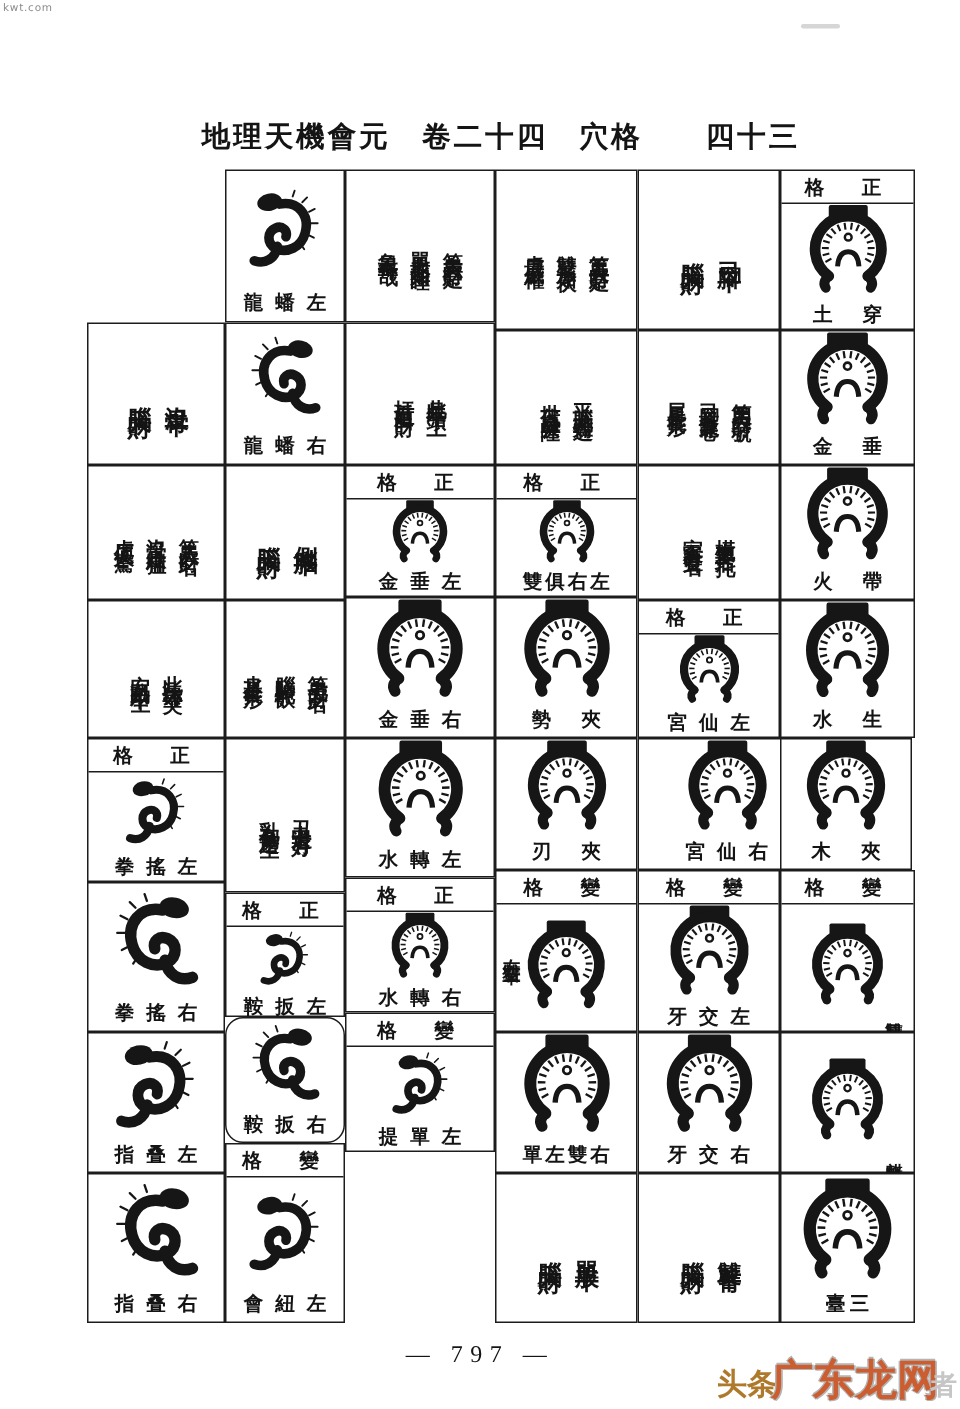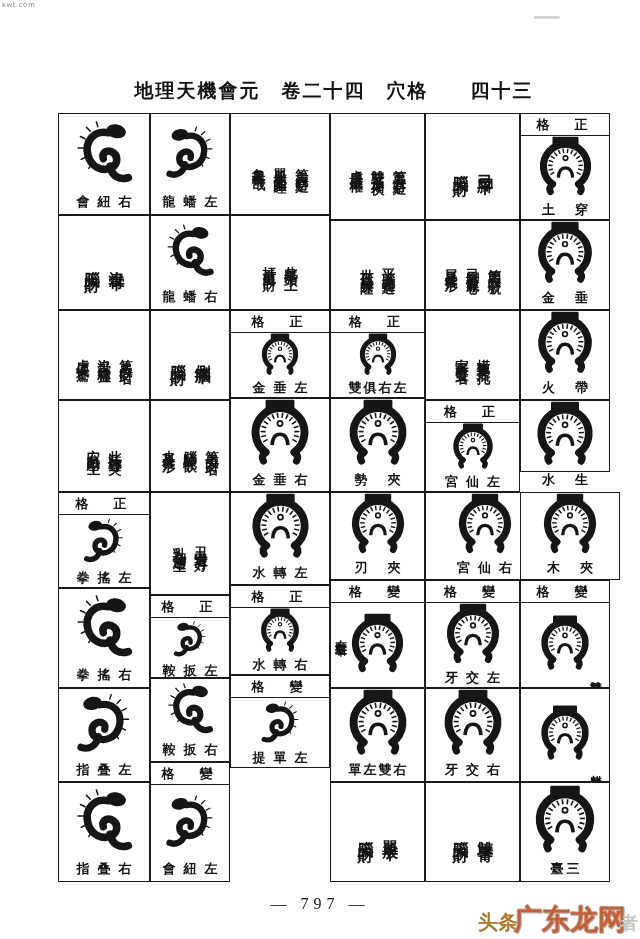--- a/index.html
+++ b/index.html
@@ -40,148 +40,126 @@
   svg{display:block;}
 </style>
 </head>
 <body>
 
 <div class="page">
   <div class="corner">kwt.com</div>
   <div class="smudge"></div>
   <div class="title">地理天機會元　卷二十四　穴格　　四十三</div>
   <div id="grid">
-      <div class="cell" style="left: 58px; top: 113px; width: 92px; height: 102px;">
+      <div class="cell" style="left: 58px; top: 215px; width: 92px; height: 95px;">
+        <div class="vtext">
+          <span class="vcol">沒骨平</span>
+          <span class="vcol">腦天財</span>
+        </div>
+      </div>
+      <div class="cell" style="left: 58px; top: 310px; width: 92px; height: 90px;">
+        <div class="vtext vsmall">
+          <span class="vcol">第八天財名</span>
+          <span class="vcol">沒骨山林猛</span>
+          <span class="vcol">虎使人驚</span>
+        </div>
+      </div>
+      <div class="cell" style="left: 58px; top: 400px; width: 92px; height: 92px;">
+        <div class="vtext vsmall">
+          <span class="vcol">此法休尋突</span>
+          <span class="vcol">穴向動中生</span>
+        </div>
+      </div>
+      <div class="cell" style="left: 58px; top: 492px; width: 92px; height: 96px;">
+        <div class="cell-header">格　正</div>
+        <div class="figwrap">
+          <svg viewBox="0 0 100 100" width="54" height="54">
+            <g stroke="#161616" fill="none" stroke-linecap="round">
+              <ellipse cx="34" cy="20" rx="13" ry="9" fill="#161616" stroke="none" transform="rotate(-12 34 20)"></ellipse>
+              <path d="M44,22 c20,-4 32,12 27,30 c-4,15 -19,22 -31,16 c-9,-5 -9,-17 0,-21 c7,-3 13,2 11,9" stroke-width="10"></path>
+              <path d="M42,66 c-2,13 -13,19 -24,15" stroke-width="10"></path>
+              <g stroke-width="2">
+                <line x1="58" y1="14" x2="60" y2="8"></line>
+                <line x1="68" y1="20" x2="73" y2="15"></line>
+                <line x1="75" y1="30" x2="81" y2="27"></line>
+                <line x1="77" y1="42" x2="84" y2="42"></line>
+                <line x1="74" y1="54" x2="80" y2="57"></line>
+                <line x1="66" y1="63" x2="70" y2="69"></line>
+                <line x1="28" y1="78" x2="26" y2="84"></line>
+                <line x1="36" y1="74" x2="36" y2="81"></line>
+              </g>
+            </g>
+          </svg>
+        </div>
+        <div class="caption cap-3">拳搖左</div>
+      </div>
+      <div class="cell" style="left: 58px; top: 588px; width: 92px; height: 100px;">
         <div class="figwrap">
           <svg viewBox="0 0 100 100" width="76" height="76">
             <g transform="translate(100,0) scale(-1,1)" stroke="#161616" fill="none" stroke-linecap="round">
               <ellipse cx="34" cy="20" rx="13" ry="9" fill="#161616" stroke="none" transform="rotate(-12 34 20)"></ellipse>
               <path d="M44,22 c20,-4 32,12 27,30 c-4,15 -19,22 -31,16 c-9,-5 -9,-17 0,-21 c7,-3 13,2 11,9" stroke-width="10"></path>
               <path d="M42,66 c-2,13 -13,19 -24,15" stroke-width="10"></path>
               <g stroke-width="2">
                 <line x1="58" y1="14" x2="60" y2="8"></line>
                 <line x1="68" y1="20" x2="73" y2="15"></line>
                 <line x1="75" y1="30" x2="81" y2="27"></line>
                 <line x1="77" y1="42" x2="84" y2="42"></line>
                 <line x1="74" y1="54" x2="80" y2="57"></line>
                 <line x1="66" y1="63" x2="70" y2="69"></line>
                 <line x1="28" y1="78" x2="26" y2="84"></line>
                 <line x1="36" y1="74" x2="36" y2="81"></line>
               </g>
             </g>
           </svg>
         </div>
-        <div class="caption cap-3">會紐右</div>
-      </div>
-      <div class="cell" style="left: 58px; top: 215px; width: 92px; height: 95px;">
-        <div class="vtext">
-          <span class="vcol">沒骨平</span>
-          <span class="vcol">腦天財</span>
-        </div>
-      </div>
-      <div class="cell" style="left: 58px; top: 310px; width: 92px; height: 90px;">
-        <div class="vtext vsmall">
-          <span class="vcol">第八天財名</span>
-          <span class="vcol">沒骨山林猛</span>
-          <span class="vcol">虎使人驚</span>
-        </div>
-      </div>
-      <div class="cell" style="left: 58px; top: 400px; width: 92px; height: 92px;">
-        <div class="vtext vsmall">
-          <span class="vcol">此法休尋突</span>
-          <span class="vcol">穴向動中生</span>
-        </div>
-      </div>
-      <div class="cell" style="left: 58px; top: 492px; width: 92px; height: 96px;">
-        <div class="cell-header">格　正</div>
-        <div class="figwrap">
-          <svg viewBox="0 0 100 100" width="54" height="54">
+        <div class="caption cap-3">拳搖右</div>
+      </div>
+      <div class="cell" style="left: 58px; top: 688px; width: 92px; height: 94px;">
+        <div class="figwrap">
+          <svg viewBox="0 0 100 100" width="72" height="72">
             <g stroke="#161616" fill="none" stroke-linecap="round">
               <ellipse cx="34" cy="20" rx="13" ry="9" fill="#161616" stroke="none" transform="rotate(-12 34 20)"></ellipse>
               <path d="M44,22 c20,-4 32,12 27,30 c-4,15 -19,22 -31,16 c-9,-5 -9,-17 0,-21 c7,-3 13,2 11,9" stroke-width="10"></path>
               <path d="M42,66 c-2,13 -13,19 -24,15" stroke-width="10"></path>
               <g stroke-width="2">
                 <line x1="58" y1="14" x2="60" y2="8"></line>
                 <line x1="68" y1="20" x2="73" y2="15"></line>
                 <line x1="75" y1="30" x2="81" y2="27"></line>
                 <line x1="77" y1="42" x2="84" y2="42"></line>
                 <line x1="74" y1="54" x2="80" y2="57"></line>
                 <line x1="66" y1="63" x2="70" y2="69"></line>
                 <line x1="28" y1="78" x2="26" y2="84"></line>
                 <line x1="36" y1="74" x2="36" y2="81"></line>
               </g>
             </g>
           </svg>
         </div>
-        <div class="caption cap-3">拳搖左</div>
-      </div>
-      <div class="cell" style="left: 58px; top: 588px; width: 92px; height: 100px;">
+        <div class="caption cap-3">指叠左</div>
+      </div>
+      <div class="cell" style="left: 58px; top: 782px; width: 92px; height: 100px;">
         <div class="figwrap">
           <svg viewBox="0 0 100 100" width="76" height="76">
             <g transform="translate(100,0) scale(-1,1)" stroke="#161616" fill="none" stroke-linecap="round">
               <ellipse cx="34" cy="20" rx="13" ry="9" fill="#161616" stroke="none" transform="rotate(-12 34 20)"></ellipse>
               <path d="M44,22 c20,-4 32,12 27,30 c-4,15 -19,22 -31,16 c-9,-5 -9,-17 0,-21 c7,-3 13,2 11,9" stroke-width="10"></path>
               <path d="M42,66 c-2,13 -13,19 -24,15" stroke-width="10"></path>
               <g stroke-width="2">
                 <line x1="58" y1="14" x2="60" y2="8"></line>
                 <line x1="68" y1="20" x2="73" y2="15"></line>
                 <line x1="75" y1="30" x2="81" y2="27"></line>
                 <line x1="77" y1="42" x2="84" y2="42"></line>
                 <line x1="74" y1="54" x2="80" y2="57"></line>
                 <line x1="66" y1="63" x2="70" y2="69"></line>
                 <line x1="28" y1="78" x2="26" y2="84"></line>
                 <line x1="36" y1="74" x2="36" y2="81"></line>
               </g>
             </g>
           </svg>
         </div>
-        <div class="caption cap-3">拳搖右</div>
-      </div>
-      <div class="cell" style="left: 58px; top: 688px; width: 92px; height: 94px;">
-        <div class="figwrap">
-          <svg viewBox="0 0 100 100" width="72" height="72">
-            <g stroke="#161616" fill="none" stroke-linecap="round">
-              <ellipse cx="34" cy="20" rx="13" ry="9" fill="#161616" stroke="none" transform="rotate(-12 34 20)"></ellipse>
-              <path d="M44,22 c20,-4 32,12 27,30 c-4,15 -19,22 -31,16 c-9,-5 -9,-17 0,-21 c7,-3 13,2 11,9" stroke-width="10"></path>
-              <path d="M42,66 c-2,13 -13,19 -24,15" stroke-width="10"></path>
-              <g stroke-width="2">
-                <line x1="58" y1="14" x2="60" y2="8"></line>
-                <line x1="68" y1="20" x2="73" y2="15"></line>
-                <line x1="75" y1="30" x2="81" y2="27"></line>
-                <line x1="77" y1="42" x2="84" y2="42"></line>
-                <line x1="74" y1="54" x2="80" y2="57"></line>
-                <line x1="66" y1="63" x2="70" y2="69"></line>
-                <line x1="28" y1="78" x2="26" y2="84"></line>
-                <line x1="36" y1="74" x2="36" y2="81"></line>
-              </g>
-            </g>
-          </svg>
-        </div>
-        <div class="caption cap-3">指叠左</div>
-      </div>
-      <div class="cell" style="left: 58px; top: 782px; width: 92px; height: 100px;">
-        <div class="figwrap">
-          <svg viewBox="0 0 100 100" width="76" height="76">
-            <g transform="translate(100,0) scale(-1,1)" stroke="#161616" fill="none" stroke-linecap="round">
-              <ellipse cx="34" cy="20" rx="13" ry="9" fill="#161616" stroke="none" transform="rotate(-12 34 20)"></ellipse>
-              <path d="M44,22 c20,-4 32,12 27,30 c-4,15 -19,22 -31,16 c-9,-5 -9,-17 0,-21 c7,-3 13,2 11,9" stroke-width="10"></path>
-              <path d="M42,66 c-2,13 -13,19 -24,15" stroke-width="10"></path>
-              <g stroke-width="2">
-                <line x1="58" y1="14" x2="60" y2="8"></line>
-                <line x1="68" y1="20" x2="73" y2="15"></line>
-                <line x1="75" y1="30" x2="81" y2="27"></line>
-                <line x1="77" y1="42" x2="84" y2="42"></line>
-                <line x1="74" y1="54" x2="80" y2="57"></line>
-                <line x1="66" y1="63" x2="70" y2="69"></line>
-                <line x1="28" y1="78" x2="26" y2="84"></line>
-                <line x1="36" y1="74" x2="36" y2="81"></line>
-              </g>
-            </g>
-          </svg>
-        </div>
         <div class="caption cap-3">指叠右</div>
       </div>
       <div class="cell" style="left: 150px; top: 113px; width: 80px; height: 102px;">
         <div class="figwrap">
           <svg viewBox="0 0 100 100" width="64" height="64">
             <g stroke="#161616" fill="none" stroke-linecap="round">
               <ellipse cx="34" cy="20" rx="13" ry="9" fill="#161616" stroke="none" transform="rotate(-12 34 20)"></ellipse>
               <path d="M44,22 c20,-4 32,12 27,30 c-4,15 -19,22 -31,16 c-9,-5 -9,-17 0,-21 c7,-3 13,2 11,9" stroke-width="10"></path>
               <path d="M42,66 c-2,13 -13,19 -24,15" stroke-width="10"></path>
               <g stroke-width="2">
@@ -256,21 +234,21 @@
                 <line x1="74" y1="54" x2="80" y2="57"></line>
                 <line x1="66" y1="63" x2="70" y2="69"></line>
                 <line x1="28" y1="78" x2="26" y2="84"></line>
                 <line x1="36" y1="74" x2="36" y2="81"></line>
               </g>
             </g>
           </svg>
         </div>
         <div class="caption cap-3">鞍扳左</div>
       </div>
-      <div class="cell" style="left: 150px; top: 678px; width: 80px; height: 84px;">
+      <div class="cell" style="left: 150px; top: 678px; width: 80px; height: 84px; border-radius: 12px;">
         <div class="figwrap">
           <svg viewBox="0 0 100 100" width="62" height="62">
             <g transform="translate(100,0) scale(-1,1)" stroke="#161616" fill="none" stroke-linecap="round">
               <ellipse cx="34" cy="20" rx="13" ry="9" fill="#161616" stroke="none" transform="rotate(-12 34 20)"></ellipse>
               <path d="M44,22 c20,-4 32,12 27,30 c-4,15 -19,22 -31,16 c-9,-5 -9,-17 0,-21 c7,-3 13,2 11,9" stroke-width="10"></path>
               <path d="M42,66 c-2,13 -13,19 -24,15" stroke-width="10"></path>
               <g stroke-width="2">
                 <line x1="58" y1="14" x2="60" y2="8"></line>
                 <line x1="68" y1="20" x2="73" y2="15"></line>
                 <line x1="75" y1="30" x2="81" y2="27"></line>
@@ -916,21 +894,21 @@
                 <line x1="76.2" y1="52.5" x2="69.4" y2="50.8"></line>
                 <line x1="73.4" y1="59.5" x2="67.3" y2="56.0"></line>
               </g>
               <path d="M39,64 q1,-15 11,-15 q10,0 11,15" stroke-width="5"></path>
               <circle cx="50" cy="34" r="3.5" stroke-width="2.5"></circle>
             </g>
           </svg>
         </div>
         <div class="caption cap-2">火帶</div>
       </div>
-      <div class="cell" style="left: 520px; top: 400px; width: 90px; height: 72px;">
+      <div class="cell" style="left: 520px; top: 400px; width: 90px; height: 92px;">
         <div class="figwrap">
           <svg viewBox="0 0 100 100" width="70" height="70">
             <g stroke="#161616" fill="none">
               <rect x="30" y="1" width="40" height="13" rx="2" fill="#161616" stroke="none"></rect>
               <path d="M30,74 A34,34 0 1 1 70,74" stroke-width="11" stroke-linecap="round"></path>
               <path d="M30,74 q-7,6 -3,12" stroke-width="10" stroke-linecap="round"></path>
               <path d="M70,74 q7,6 3,12" stroke-width="10" stroke-linecap="round"></path>
               <g stroke-width="2.2">
                 <line x1="26.6" y1="59.5" x2="32.7" y2="56.0"></line>
                 <line x1="23.8" y1="52.5" x2="30.6" y2="50.8"></line>
@@ -949,21 +927,21 @@
                 <line x1="76.2" y1="52.5" x2="69.4" y2="50.8"></line>
                 <line x1="73.4" y1="59.5" x2="67.3" y2="56.0"></line>
               </g>
               <path d="M39,64 q1,-15 11,-15 q10,0 11,15" stroke-width="5"></path>
               <circle cx="50" cy="34" r="3.5" stroke-width="2.5"></circle>
             </g>
           </svg>
         </div>
         <div class="caption cap-2">水生</div>
       </div>
-      <div class="cell" style="left: 520px; top: 492px; width: 100px; height: 88px;">
+      <div class="cell" style="left: 520px; top: 492px; width: 88px; height: 88px;">
         <div class="figwrap">
           <svg viewBox="0 0 100 100" width="66" height="66">
             <g stroke="#161616" fill="none">
               <rect x="30" y="1" width="40" height="13" rx="2" fill="#161616" stroke="none"></rect>
               <path d="M30,74 A34,34 0 1 1 70,74" stroke-width="11" stroke-linecap="round"></path>
               <path d="M30,74 q-7,6 -3,12" stroke-width="10" stroke-linecap="round"></path>
               <path d="M70,74 q7,6 3,12" stroke-width="10" stroke-linecap="round"></path>
               <g stroke-width="2.2">
                 <line x1="26.6" y1="59.5" x2="32.7" y2="56.0"></line>
                 <line x1="23.8" y1="52.5" x2="30.6" y2="50.8"></line>

